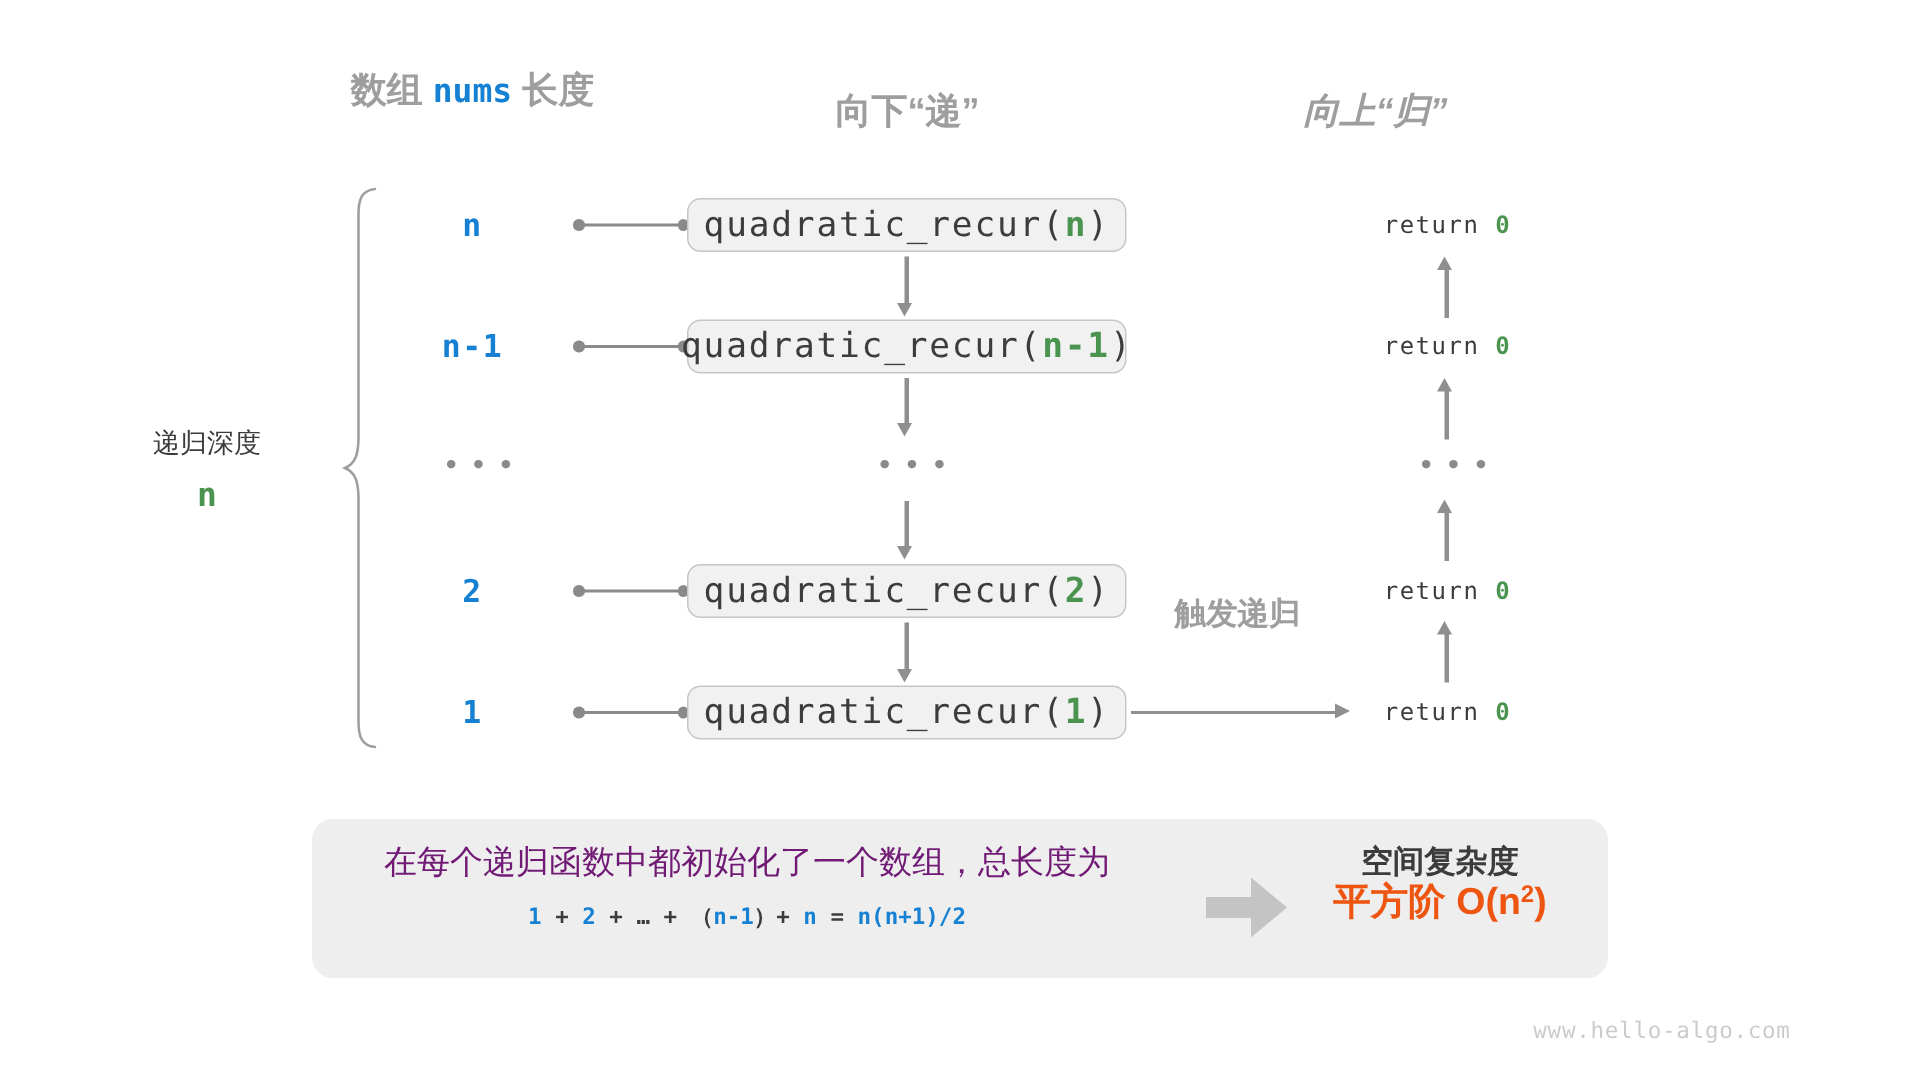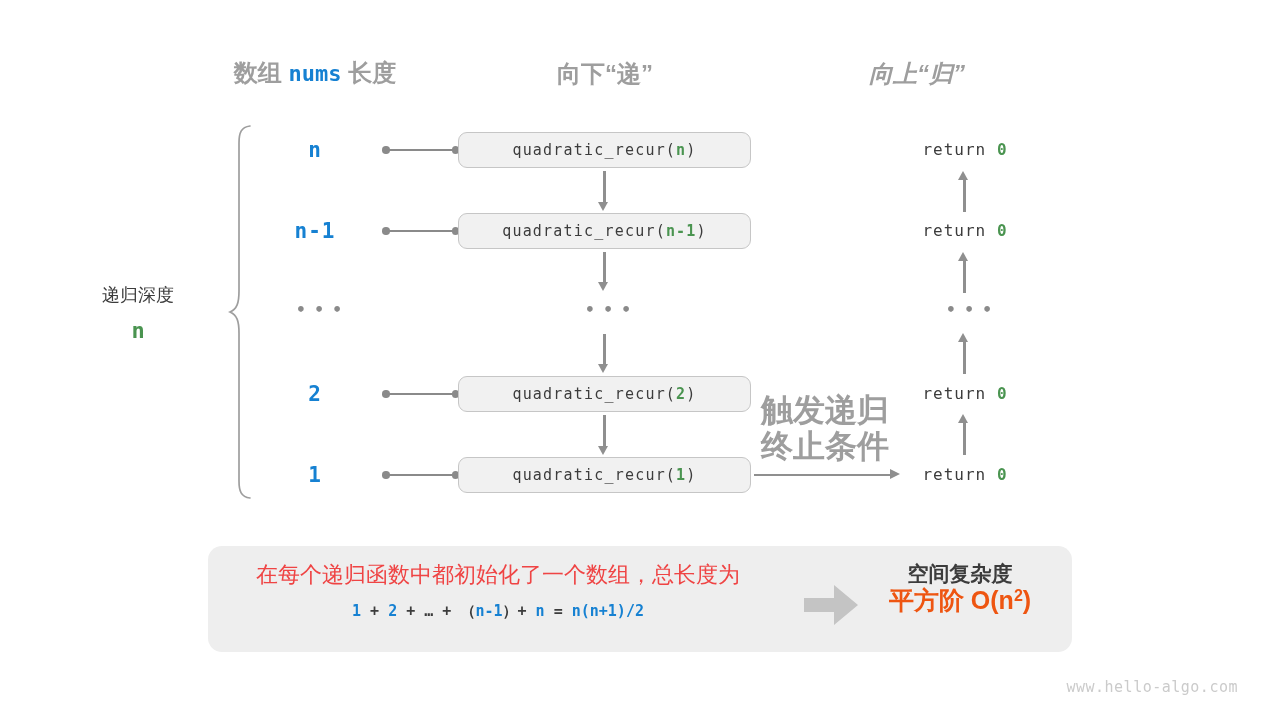--- a/index.html
+++ b/index.html
@@ -15,21 +15,21 @@
   .depth-title{font-size:18px;font-weight:500;color:#3c3c3c;text-align:center;white-space:nowrap;}
   .depth-n{font-family:"DejaVu Sans Mono",monospace;font-size:22px;font-weight:bold;color:#4a9450;text-align:center;}
 
   
   .depth-val{font-family:"DejaVu Sans Mono",monospace;font-size:21px;font-weight:bold;
              color:#1681d2;letter-spacing:1px;text-align:center;line-height:36px;}
 
   
   .callbox{background:#f1f1f1;border:1.5px solid #c6c6c6;border-radius:9px;
            display:flex;align-items:center;justify-content:center;
-           font-family:"DejaVu Sans Mono",monospace;font-size:15px;color:#3c3c3c;
+           font-family:"DejaVu Sans Mono",monospace;font-size:23px;color:#3c3c3c;
            letter-spacing:1.2px;white-space:pre;box-sizing:border-box;}
   .arg{color:#4a9450;font-weight:bold;}
 
   
   .ret{font-family:"DejaVu Sans Mono",monospace;font-size:16px;color:#3c3c3c;
        letter-spacing:1px;text-align:center;line-height:36px;white-space:pre;}
   .retv{color:#4a9450;font-weight:bold;}
 
   
   .connector{height:2.5px;background:#8a8a8a;}
@@ -51,41 +51,41 @@
   .harrow{height:2.5px;background:#8f8f8f;}
   .harrow::after{content:"";position:absolute;right:-10px;top:-4.6px;
       border-top:5.8px solid transparent;border-bottom:5.8px solid transparent;
       border-left:10px solid #8f8f8f;}
 
   
   .dots{font-family:"DejaVu Sans",sans-serif;font-size:16px;font-weight:bold;color:#8a8a8a;
         letter-spacing:8px;text-align:center;padding-left:8px;line-height:36px;}
 
   
-  .trigger{font-size:32px;font-weight:bold;color:#9e9e9e;text-align:center;
+  .trigger{font-size:21px;font-weight:bold;color:#9e9e9e;text-align:center;
            line-height:36px;white-space:nowrap;}
 
   
   .sumbox{background:#eeeeee;border-radius:14px;}
-  .sum-line1{font-size:22px;font-weight:500;color:#ef4444;text-align:center;white-space:nowrap;}
+  .sum-line1{font-size:22px;font-weight:500;color:#701a75;text-align:center;white-space:nowrap;}
   .formula{font-family:"DejaVu Sans Mono",monospace;font-size:15px;font-weight:bold;
            text-align:center;white-space:pre;}
   .f-blue{color:#1681d2;}
   .f-dark{color:#3c3c3c;font-weight:600;}
   .result-title{font-size:21px;font-weight:bold;color:#3c3c3c;text-align:center;white-space:nowrap;}
   .result-val{font-size:25px;font-weight:bold;color:#ee5511;text-align:center;white-space:nowrap;}
   .result-val .sup{font-size:16px;vertical-align:8px;}
 
   .footer{font-family:"DejaVu Sans Mono",monospace;font-size:15px;color:#cbcbcb;
-          text-align:right;letter-spacing:0.5px;}
+          text-align:center;letter-spacing:0.5px;}
 </style>
 </head>
 <body>
 
-<div class="abs col-hdr" style="left:200px;top:57px;width:230px;">
+<div class="abs col-hdr" style="left:200px;top:44px;width:230px;">
   <span>数组</span>
   <span class="code">nums</span>
   <span>长度</span>
 </div>
 <div class="abs col-hdr" style="left:490px;top:58px;width:230px;">向下“递”</div>
 <div class="abs col-hdr" style="left:802px;top:58px;width:230px;font-style:italic;">向上“归”</div>
 
 <div class="abs depth-title" style="left:82px;top:283px;width:112px;">递归深度</div>
 <div class="abs depth-n" style="left:82px;top:318px;width:112px;">n</div>
 
@@ -118,21 +118,20 @@
   <span>quadratic_recur(</span><span class="arg">1</span><span>)</span>
 </div>
 
 <div class="abs varrow down" style="left:603px;top:171px;height:32px;"></div>
 <div class="abs varrow down" style="left:603px;top:252px;height:31px;"></div>
 <div class="abs varrow down" style="left:603px;top:334px;height:31px;"></div>
 <div class="abs varrow down" style="left:603px;top:415px;height:32px;"></div>
 
 <div class="abs trigger" style="left:740px;top:392px;width:170px;">
   <div>触发递归</div>
-  <div>终止条件</div>
 </div>
 <div class="abs harrow" style="left:754px;top:473.75px;width:136px;"></div>
 
 <div class="abs ret" style="left:900px;top:132px;width:130px;"><span>return </span><span class="retv">0</span></div>
 <div class="abs ret" style="left:900px;top:213px;width:130px;"><span>return </span><span class="retv">0</span></div>
 <div class="abs dots" style="left:905px;top:292px;width:120px;">•••</div>
 <div class="abs ret" style="left:900px;top:376px;width:130px;"><span>return </span><span class="retv">0</span></div>
 <div class="abs ret" style="left:900px;top:457px;width:130px;"><span>return </span><span class="retv">0</span></div>
 
 <div class="abs varrow up" style="left:963px;top:179px;height:33px;"></div>

